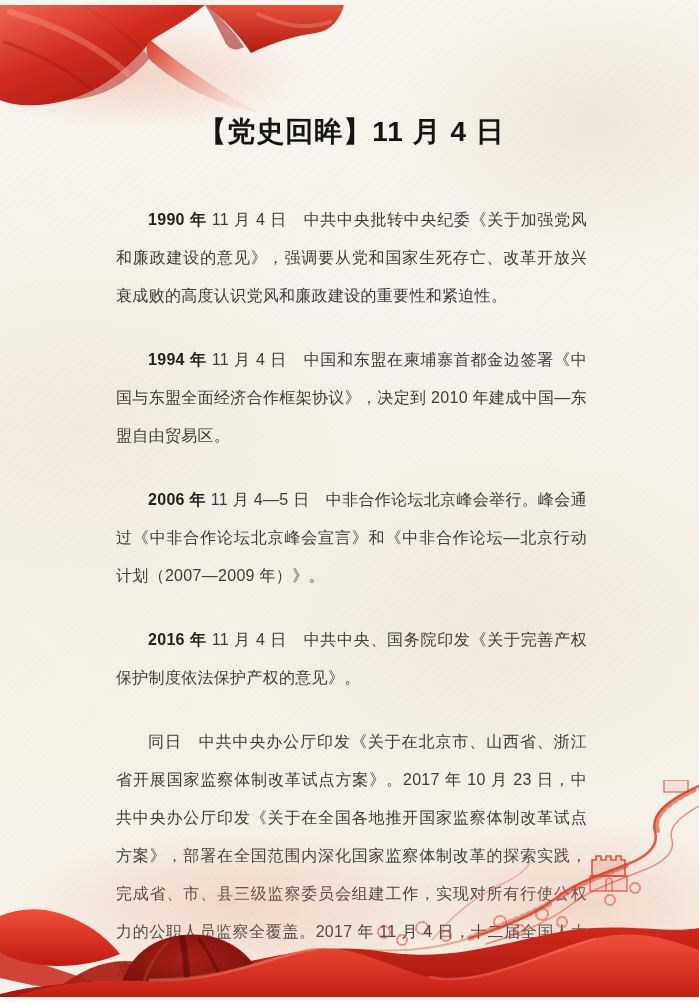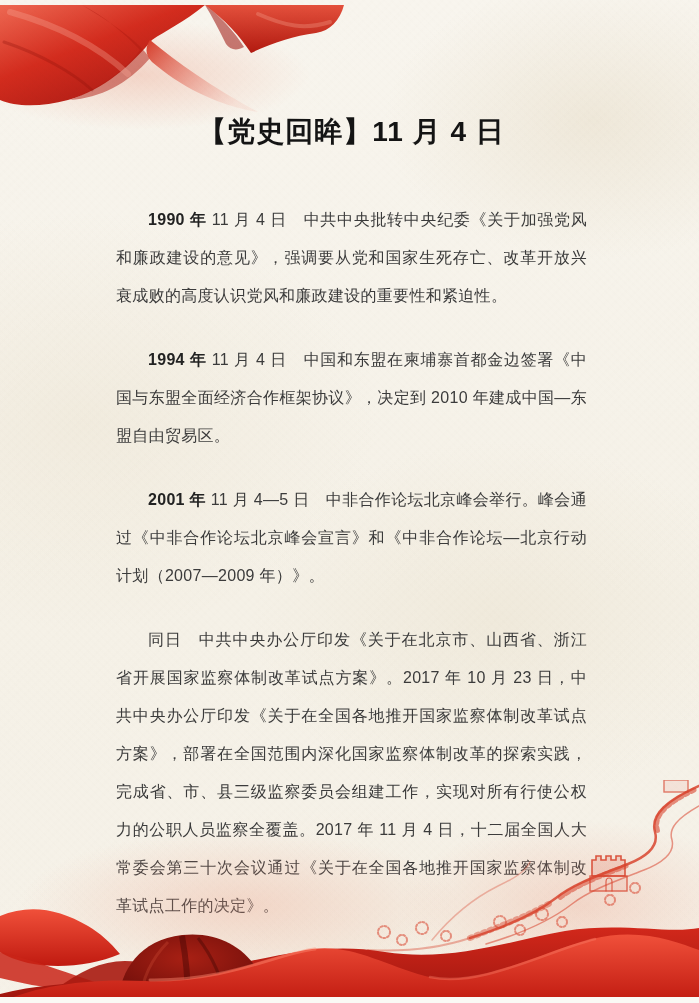--- a/index.html
+++ b/index.html
@@ -74,22 +74,23 @@
 
   <div class="grain"></div>
 
   <div class="content">
     <h1 class="title">【党史回眸】11 月 4 日</h1>
 
     <p class="body-para"><span class="year">1990 年</span><span> 11 月 4 日　中共中央批转中央纪委《关于加强党风和廉政建设的意见》，强调要从党和国家生死存亡、改革开放兴衰成败的高度认识党风和廉政建设的重要性和紧迫性。</span></p>
 
     <p class="body-para"><span class="year">1994 年</span><span> 11 月 4 日　中国和东盟在柬埔寨首都金边签署《中国与东盟全面经济合作框架协议》，决定到 2010 年建成中国—东盟自由贸易区。</span></p>
 
-    <p class="body-para"><span class="year">2001 年</span><span> 11 月 4—5 日　中非合作论坛北京峰会举行。峰会通过《中非合作论坛北京峰会宣言》和《中非合作论坛—北京行动计划（2007—2009 年）》。</span></p>
+    <p class="body-para"><span class="year">2006 年</span><span> 11 月 4—5 日　中非合作论坛北京峰会举行。峰会通过《中非合作论坛北京峰会宣言》和《中非合作论坛—北京行动计划（2007—2009 年）》。</span></p>
 
+    <p class="body-para"><span class="year">2016 年</span><span> 11 月 4 日　中共中央、国务院印发《关于完善产权保护制度依法保护产权的意见》。</span></p>
 
     <p class="body-para"><span class="year"></span><span>同日　中共中央办公厅印发《关于在北京市、山西省、浙江省开展国家监察体制改革试点方案》。2017 年 10 月 23 日，中共中央办公厅印发《关于在全国各地推开国家监察体制改革试点方案》，部署在全国范围内深化国家监察体制改革的探索实践，完成省、市、县三级监察委员会组建工作，实现对所有行使公权力的公职人员监察全覆盖。2017 年 11 月 4 日，十二届全国人大常委会第三十次会议通过《关于在全国各地推开国家监察体制改革试点工作的决定》。</span></p>
 
     <div class="source">来源：学习强国</div>
   </div>
 
   <svg class="deco bottom" width="699" height="223" viewBox="0 0 699 223" aria-hidden="true">
     <defs>
       <linearGradient id="gw1" x1="0" y1="0" x2="0" y2="1">
         <stop offset="0" stop-color="#f0503a"></stop>

